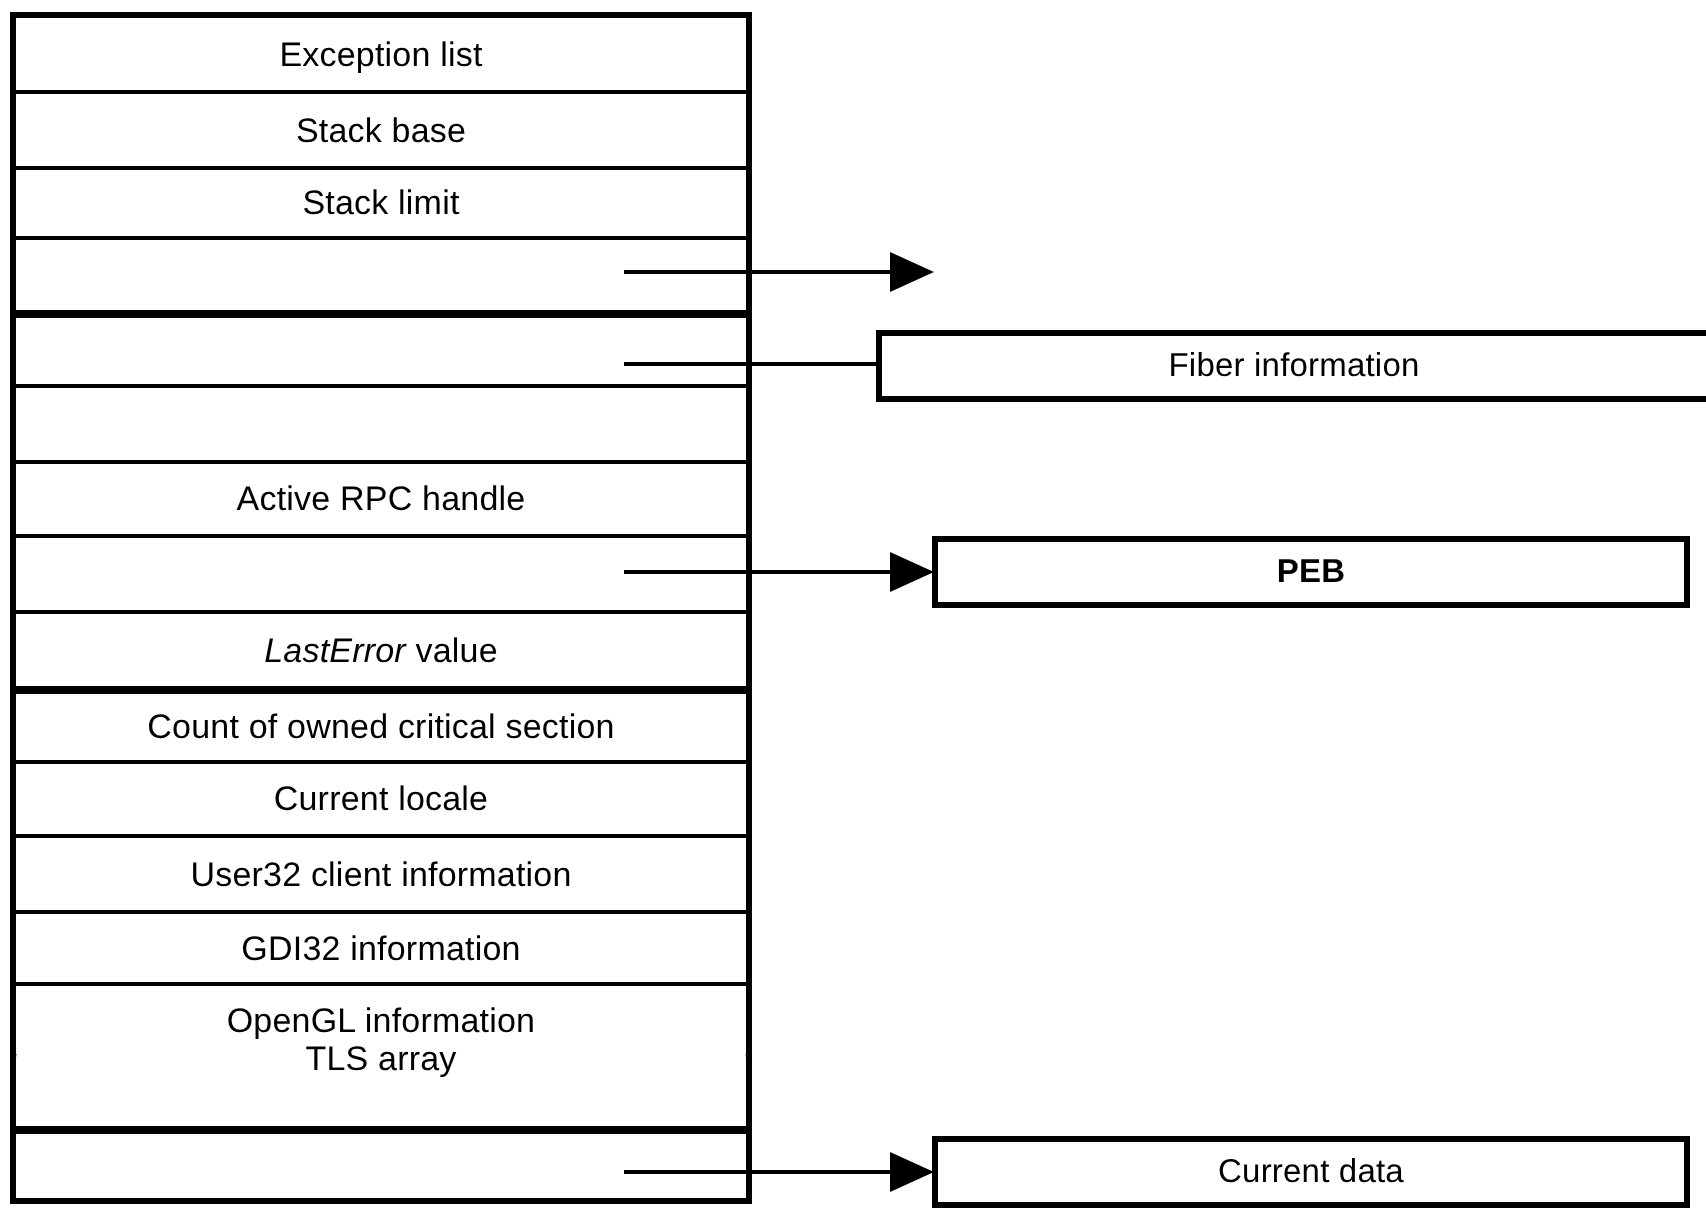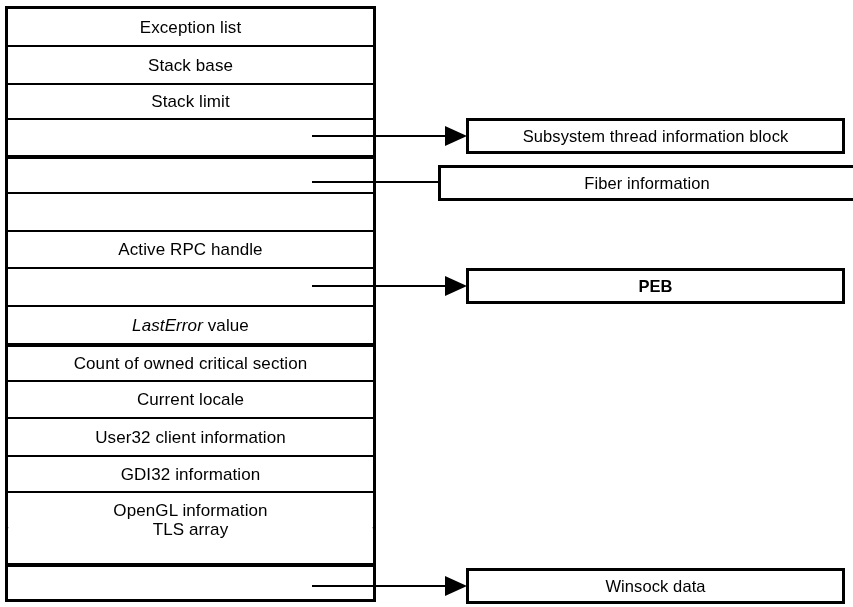--- a/index.html
+++ b/index.html
@@ -198,29 +198,26 @@
   <div class="arrow" style="left:312px;top:276px;width:155px;">
     <div class="shaft" style="width:133px;"></div>
     <div class="head" style="left:133px;"></div>
   </div>
 
   <div class="arrow" style="left:312px;top:576px;width:155px;">
     <div class="shaft" style="width:133px;"></div>
     <div class="head" style="left:133px;"></div>
   </div>
 
-  <div class="detail-box" style="left:466px;top:118px;width:379px;height:36px;">
-    <span class="label">Subsystem thread information block</span>
-  </div>
 
   <div class="detail-box" style="left:438px;top:165px;width:418px;height:36px;">
     <span class="label">Fiber information</span>
   </div>
 
   <div class="detail-box" style="left:466px;top:268px;width:379px;height:36px;font-weight:bold;">
     <span class="label">PEB</span>
   </div>
 
   <div class="detail-box" style="left:466px;top:568px;width:379px;height:36px;">
-    <span class="label">Winsock data</span>
+    <span class="label">Current data</span>
   </div>
 
 </div>
 
 </body></html>

